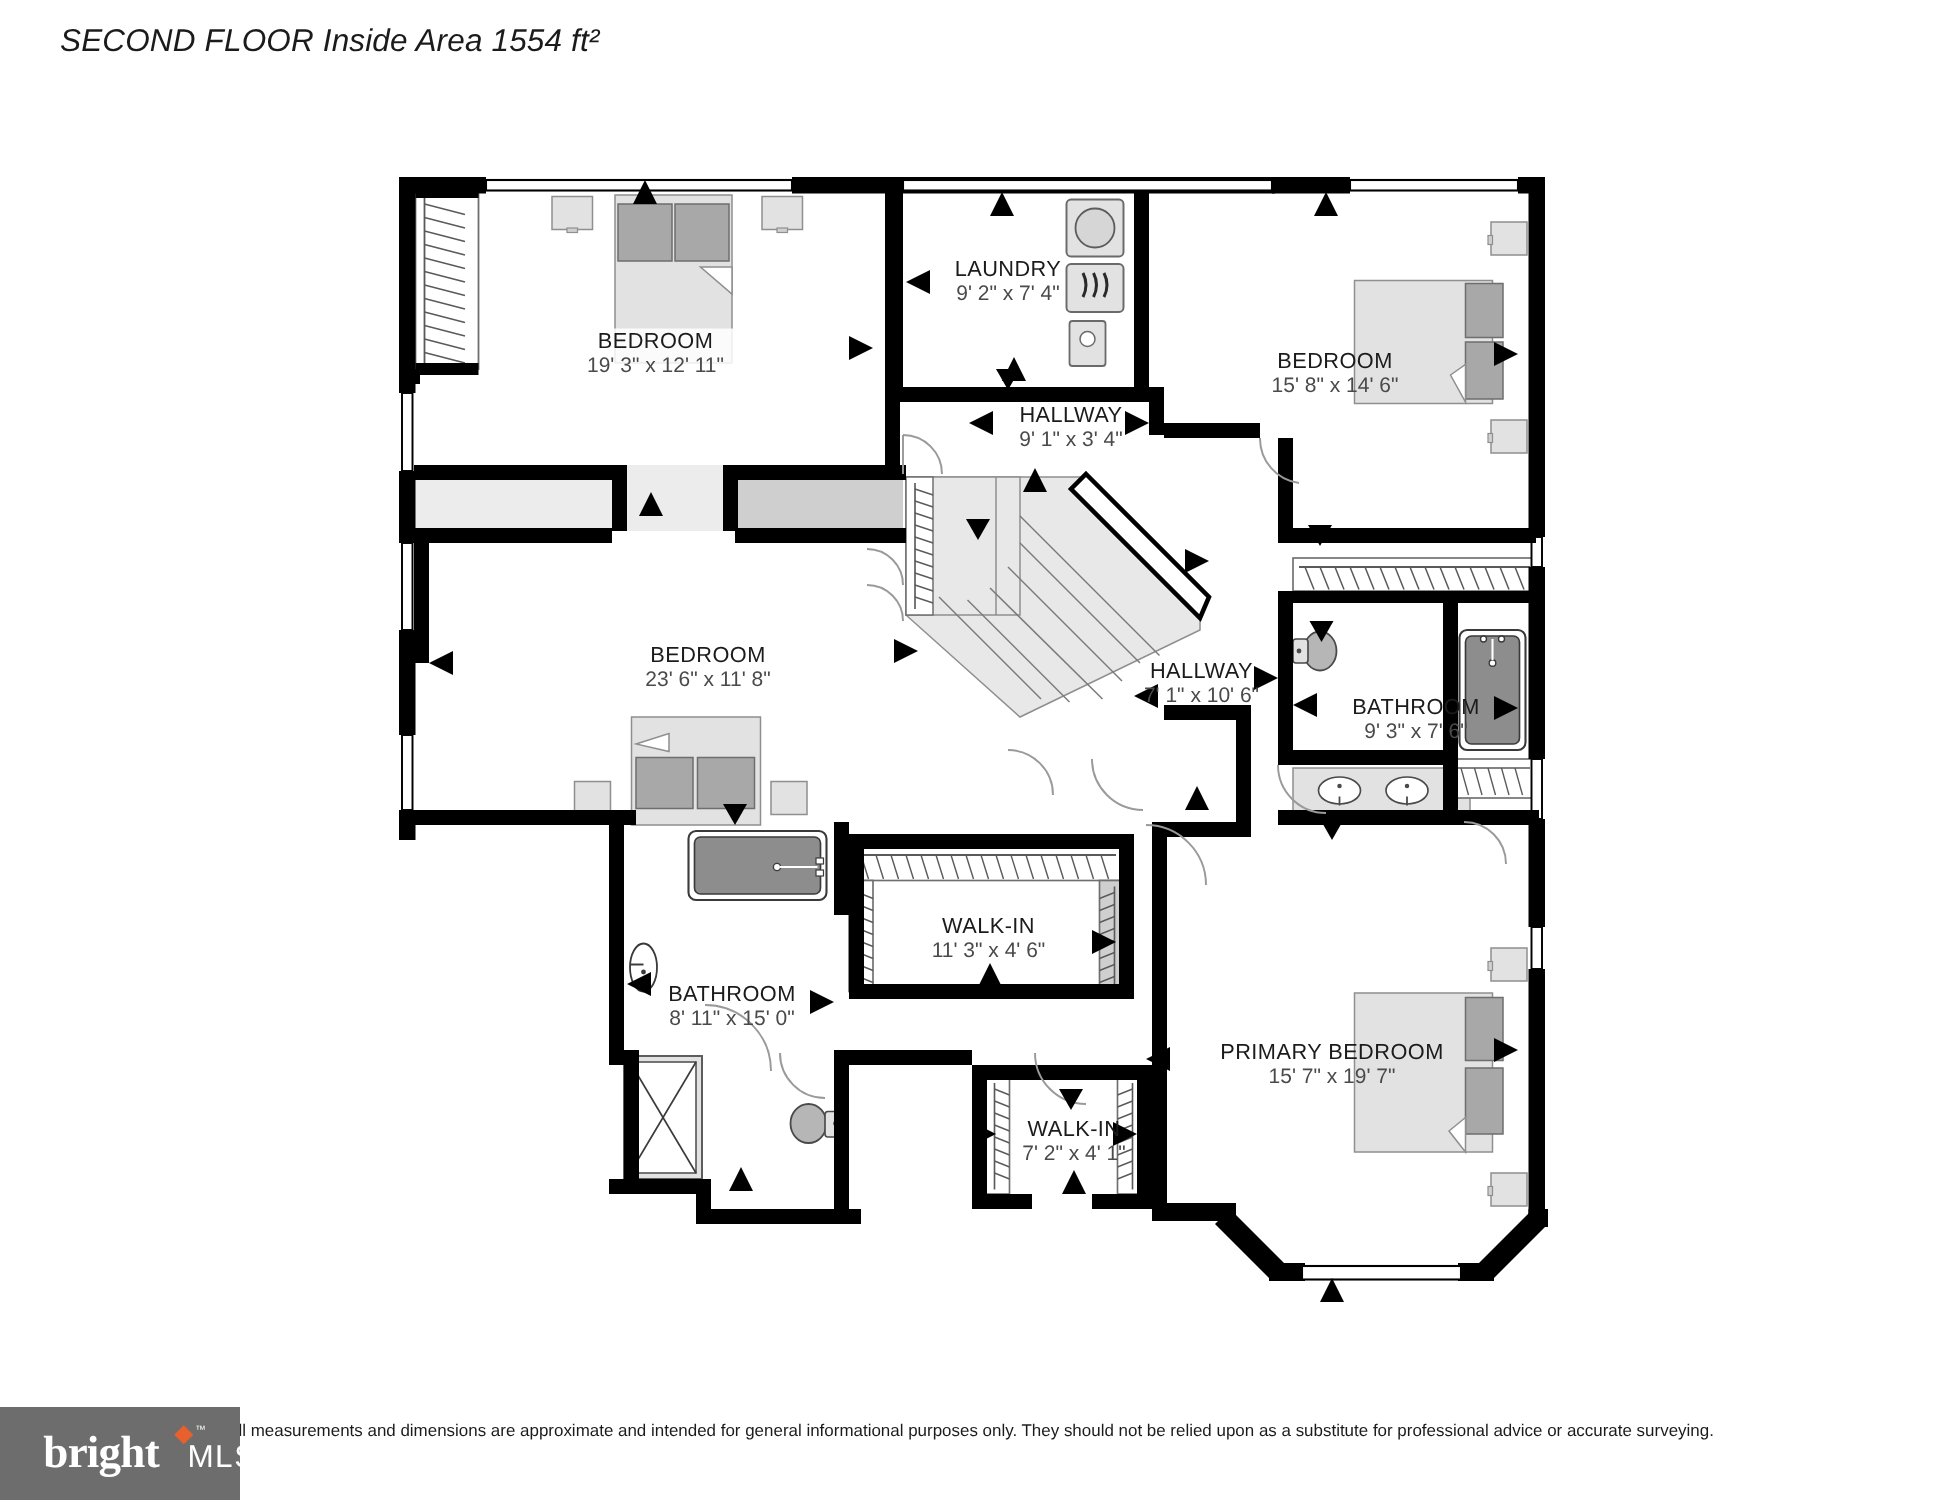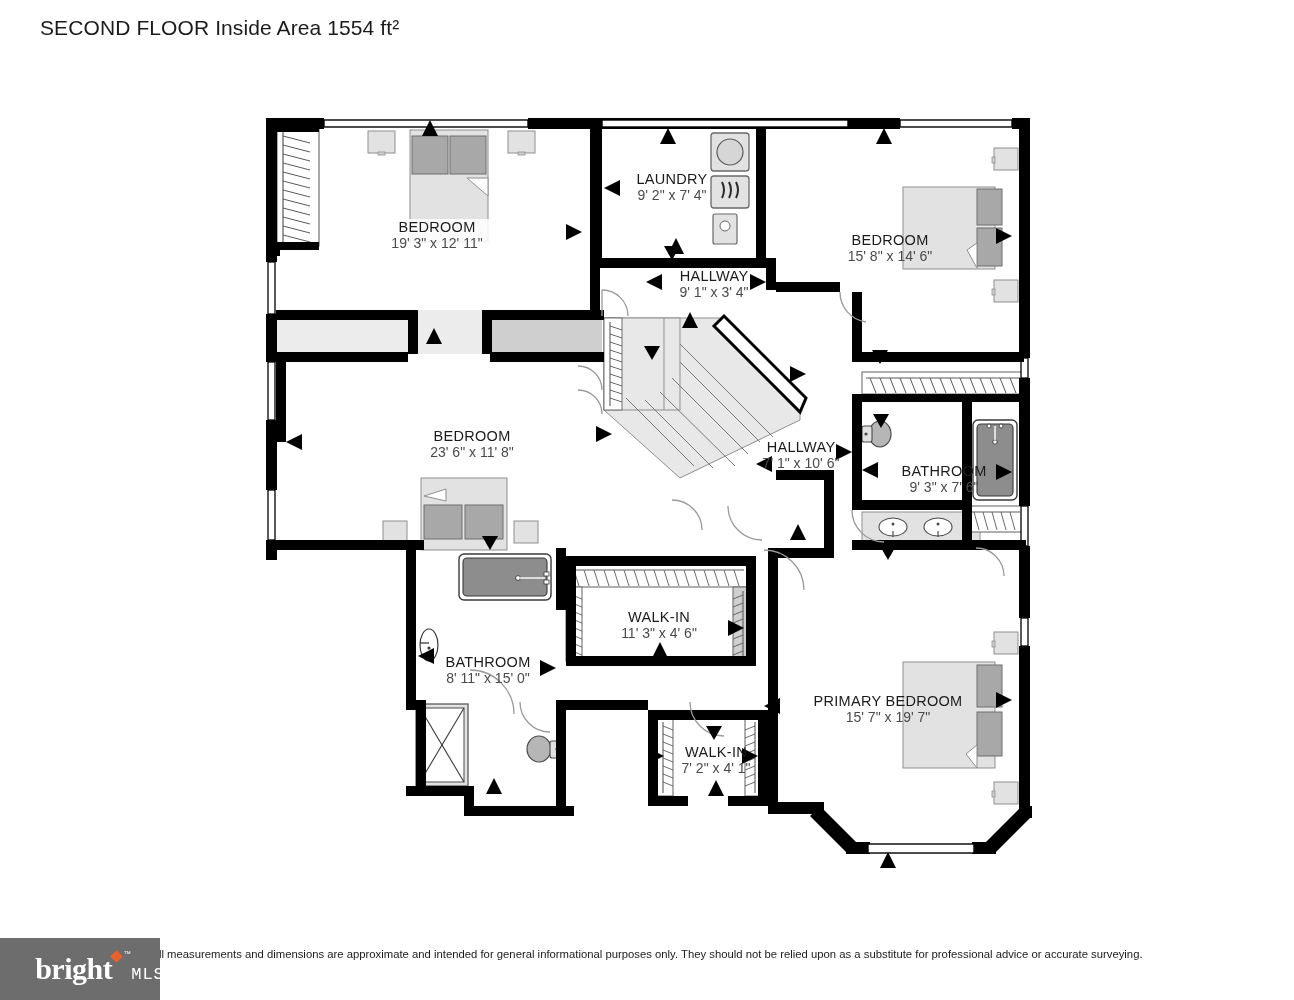--- a/index.html
+++ b/index.html
@@ -18,20 +18,21 @@
     background: #ffffff;
   }
   #plan-title {
     position: absolute;
     left: 40px;
     top: 16px;
     font-size: 21px;
     color: #1b1b1b;
     letter-spacing: 0.1px;
     white-space: nowrap;
+    font-style: italic;
   }
   #floorplan-canvas {
     position: absolute;
     left: 0;
     top: 0;
     width: 1294px;
     height: 930px;
   }
   #footer-disclaimer {
     position: absolute;
@@ -62,22 +63,22 @@
   }
   .logo-bright {
     font-family: "Liberation Serif", serif;
     font-size: 30px;
     font-weight: bold;
     color: #ffffff;
     letter-spacing: -0.5px;
     margin-left: 40px;
   }
   .logo-mls {
-    font-family: Liberation Mono, monospace;
-    font-size: 17px;
+    font-family: Liberation Sans, sans-serif;
+    font-size: 21px;
     color: #ffffff;
     letter-spacing: 1px;
     margin-left: 19px;
   }
   .logo-diamond {
     position: absolute;
     width: 9px;
     height: 9px;
     background: #e8612c;
     transform: rotate(45deg);

